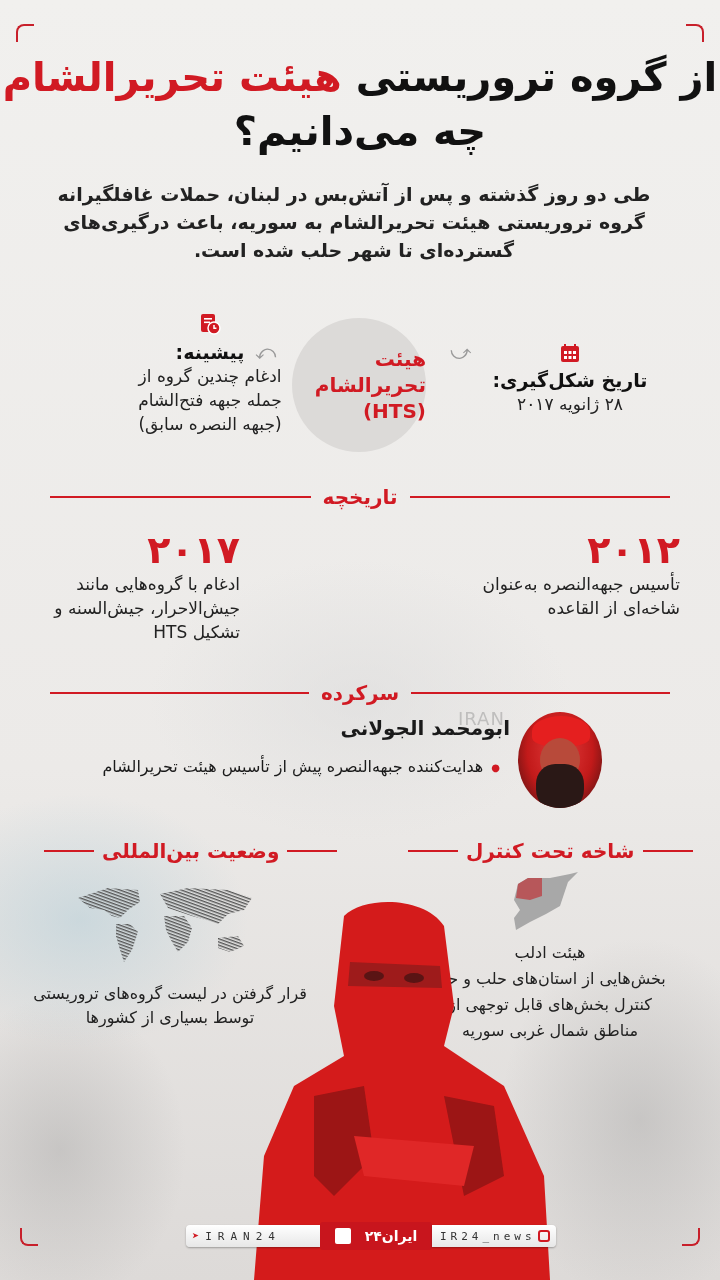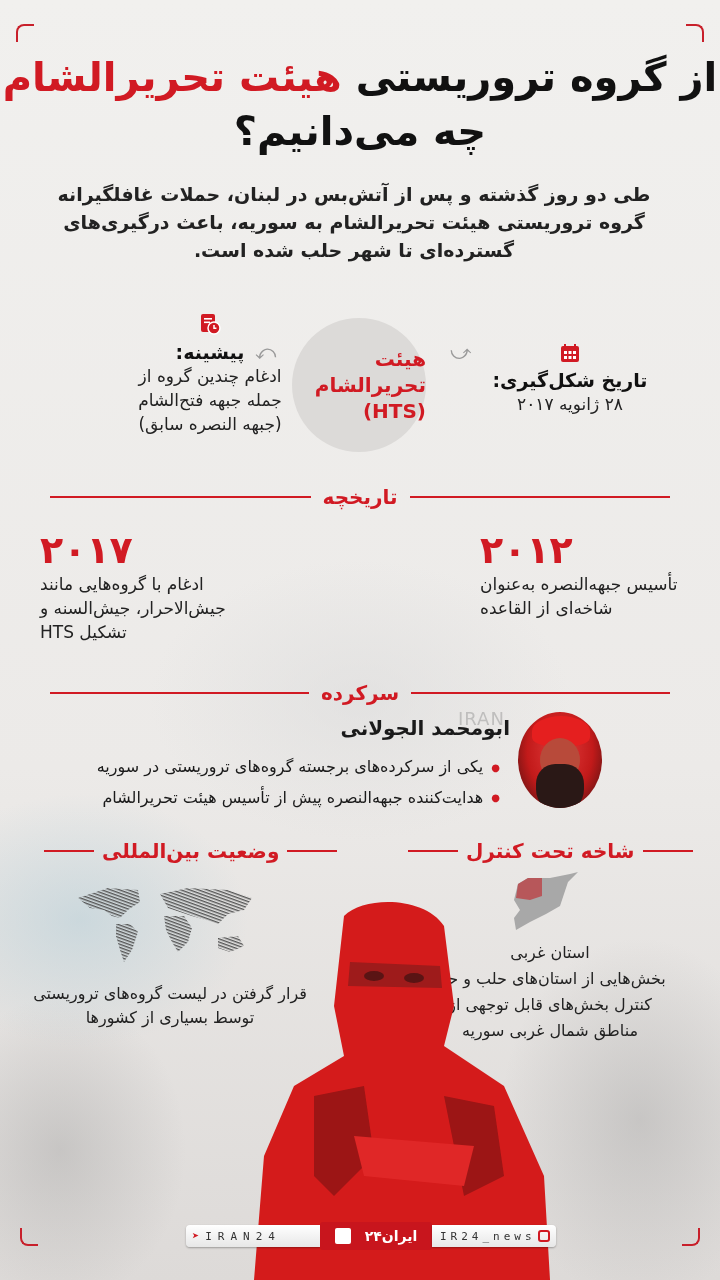--- a/index.html
+++ b/index.html
@@ -56,21 +56,21 @@
   .icon-box { display: flex; justify-content: center; margin-bottom: 4px; }
 
   .section-head {
     position: absolute; left: 50px; right: 50px; height: 30px;
     display: flex; align-items: center; gap: 12px;
   }
   .section-head .line { flex: 1; height: 2px; background: #d11a23; }
   .section-head .txt { color: #d11a23; font-weight: 900; font-size: 20px; direction: rtl; }
 
   .timeline { position: absolute; top: 528px; left: 40px; right: 40px; display: flex; justify-content: space-between; direction: ltr; }
-  .tl-item { width: 200px; text-align: left; direction: rtl; }
+  .tl-item { width: 200px; text-align: right; direction: rtl; }
   .tl-year { color: #d11a23; font-weight: 900; font-size: 38px; line-height: 44px; }
   .tl-desc { font-size: 17px; line-height: 24px; color: #222; }
 
   .leader-photo {
     position: absolute; left: 518px; top: 712px; width: 84px; height: 96px; border-radius: 50%;
     background: radial-gradient(ellipse at 50% 40%, #e33b3b 0%, #c21a1a 55%, #3b1010 100%);
     overflow: hidden;
   }
   .leader-photo .face { position: absolute; left: 22px; top: 26px; width: 40px; height: 44px; border-radius: 50%; background: #b84a3a; }
   .leader-photo .beard { position: absolute; left: 18px; top: 52px; width: 48px; height: 50px; border-radius: 40% 40% 50% 50%; background: #2a1816; }
@@ -198,21 +198,20 @@
 <div class="watermark">IRAN</div>
 
 <div class="leader-photo">
   <div class="turban"></div>
   <div class="face"></div>
   <div class="beard"></div>
 </div>
 
 <div class="leader-name">ابومحمد الجولانی</div>
 <ul class="leader-points">
-  <li>یکی از سرکرده‌های برجسته گروه‌های تروریستی در سوریه</li>
   <li>هدایت‌کننده جبهه‌النصره پیش از تأسیس هیئت تحریرالشام</li>
 </ul>
 
 <div class="sub-head" style="left:44px; top:836px;">
   <div class="line"></div>
   <div class="txt">وضعیت بین‌المللی</div>
   <div class="line"></div>
 </div>
 
 <svg class="world-map" viewBox="0 0 190 90">
@@ -235,21 +234,21 @@
   <div class="line"></div>
   <div class="txt">شاخه تحت کنترل</div>
   <div class="line"></div>
 </div>
 
 <svg class="syria-map" viewBox="0 0 80 70">
   <path d="M12 14 L22 8 L44 8 L64 4 L72 2 L62 12 L58 24 L54 36 L40 44 L24 52 L10 60 L8 48 L14 40 L8 30 Z" fill="#a8a8a8"></path>
   <path d="M12 14 L22 8 L36 8 L36 26 L24 30 L10 28 Z" fill="#b7575a"></path>
 </svg>
 <div class="control-text rtl">
-  <div>استان غربی</div>
+  <div>هیئت ادلب</div>
   <div>بخش‌هایی از استان‌های حلب و حما</div>
   <div>کنترل بخش‌های قابل توجهی از</div>
   <div>مناطق شمال غربی سوریه</div>
 </div>
 
 <svg class="fighter" viewBox="0 0 296 384">
   <path d="M90 20 C110 0 170 0 190 30 L200 110 L190 150 L250 190 L290 280 L296 384 L0 384 L10 260 L40 190 L90 160 L80 110 Z" fill="#d41b1b"></path>
   <path d="M96 66 L186 70 L188 92 L94 90 Z" fill="#9e1b1b"></path>
   <ellipse cx="120" cy="80" rx="10" ry="5" fill="#5a1414"></ellipse>
   <ellipse cx="160" cy="82" rx="10" ry="5" fill="#5a1414"></ellipse>

